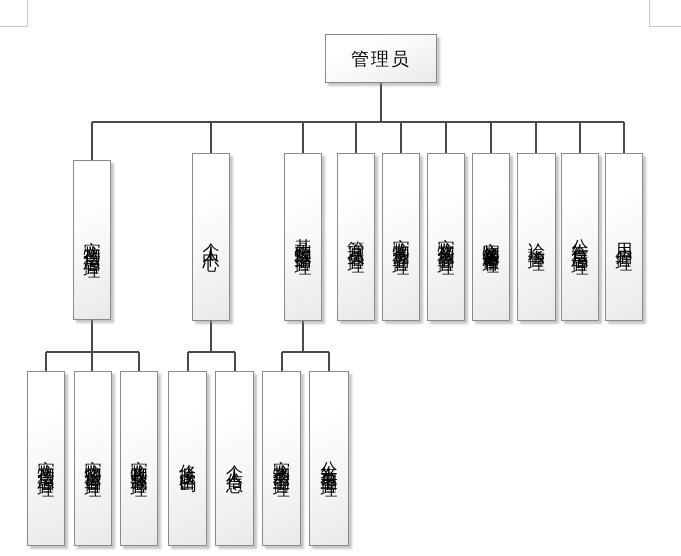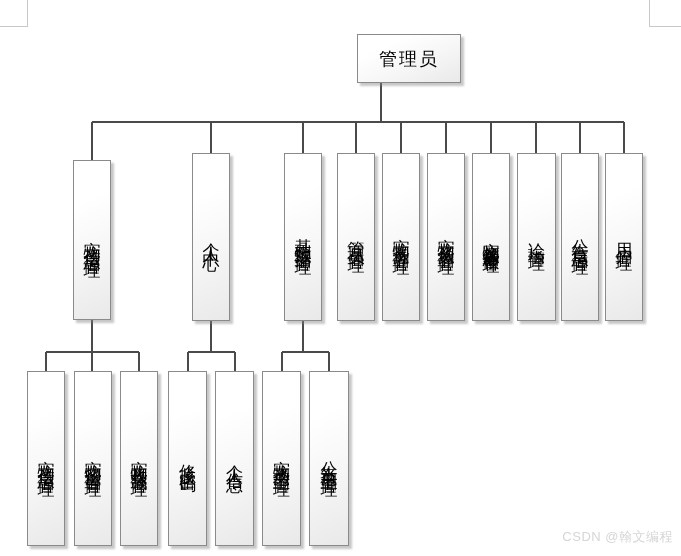--- a/index.html
+++ b/index.html
@@ -105,36 +105,35 @@
     <line x1="187.5" y1="352" x2="234.5" y2="352"></line>
     <line x1="187.5" y1="352" x2="187.5" y2="371"></line>
     <line x1="234.5" y1="352" x2="234.5" y2="371"></line>
 
     <line x1="303" y1="321" x2="303" y2="352"></line>
     <line x1="281.5" y1="352" x2="329" y2="352"></line>
     <line x1="281.5" y1="352" x2="281.5" y2="371"></line>
     <line x1="329" y1="352" x2="329" y2="371"></line>
   </svg>
 
-  <div class="node horizontal" style="left:325px; top:34px; width:104px; height:49px;margin-left:32px;">管理员</div>
+  <div class="node horizontal" style="left:325px; top:34px; width:112px; height:49px;">管理员</div>
 
   <div class="node vertical" style="left:73px; top:160px; width:38px; height:160px;">宠物信息管理</div>
   <div class="node vertical" style="left:192px; top:153px; width:38px; height:168px;">个人中心</div>
   <div class="node vertical" style="left:284px; top:153px; width:38px; height:168px;">基础数据管理</div>
   <div class="node vertical" style="left:337px; top:153px; width:38px; height:168px;">管理员管理</div>
   <div class="node vertical" style="left:382px; top:153px; width:38px; height:168px;">宠物寄养管理</div>
   <div class="node vertical" style="left:427px; top:153px; width:38px; height:168px;">宠物领养管理</div>
   <div class="node vertical tight" style="left:472px; top:153px; width:38px; height:168px;">宠物领养审核管理</div>
   <div class="node vertical" style="left:517px; top:153px; width:39px; height:168px;">论坛管理</div>
   <div class="node vertical" style="left:561px; top:153px; width:38px; height:168px;">公告信息管理</div>
   <div class="node vertical" style="left:605px; top:153px; width:38px; height:168px;">用户管理</div>
 
   <div class="node vertical" style="left:27px; top:371px; width:38px; height:175px;">宠物信息管理</div>
   <div class="node vertical" style="left:74px; top:371px; width:38px; height:175px;">宠物留言管理</div>
   <div class="node vertical" style="left:120px; top:371px; width:38px; height:175px;">宠物收藏管理</div>
   <div class="node vertical" style="left:168px; top:371px; width:39px; height:175px;">修改密码</div>
   <div class="node vertical" style="left:215px; top:371px; width:39px; height:175px;">个人信息</div>
   <div class="node vertical" style="left:262px; top:371px; width:39px; height:175px;">宠物类型管理</div>
   <div class="node vertical" style="left:309px; top:371px; width:40px; height:175px;">公告类型管理</div>
 
-  <div class="watermark">CSDN @翰文编程</div>
 
 </div>
 
 </body></html>

